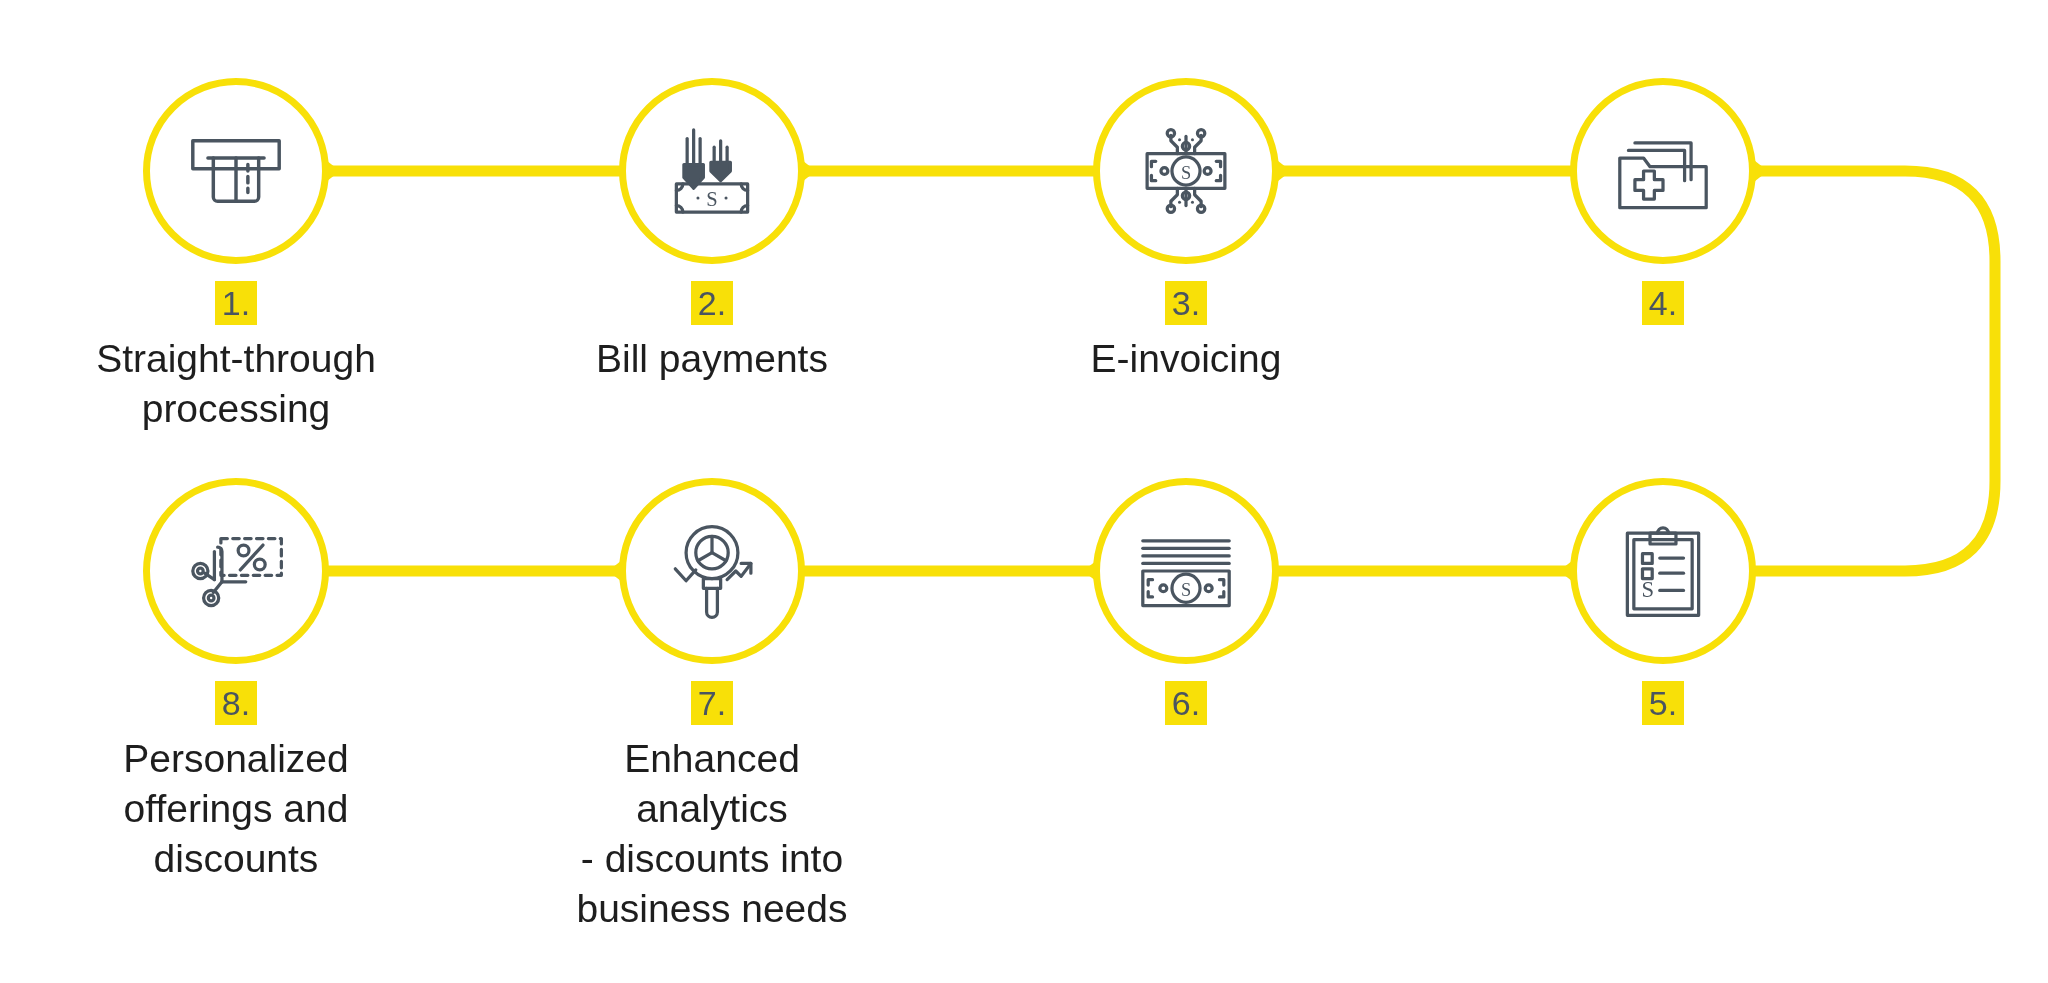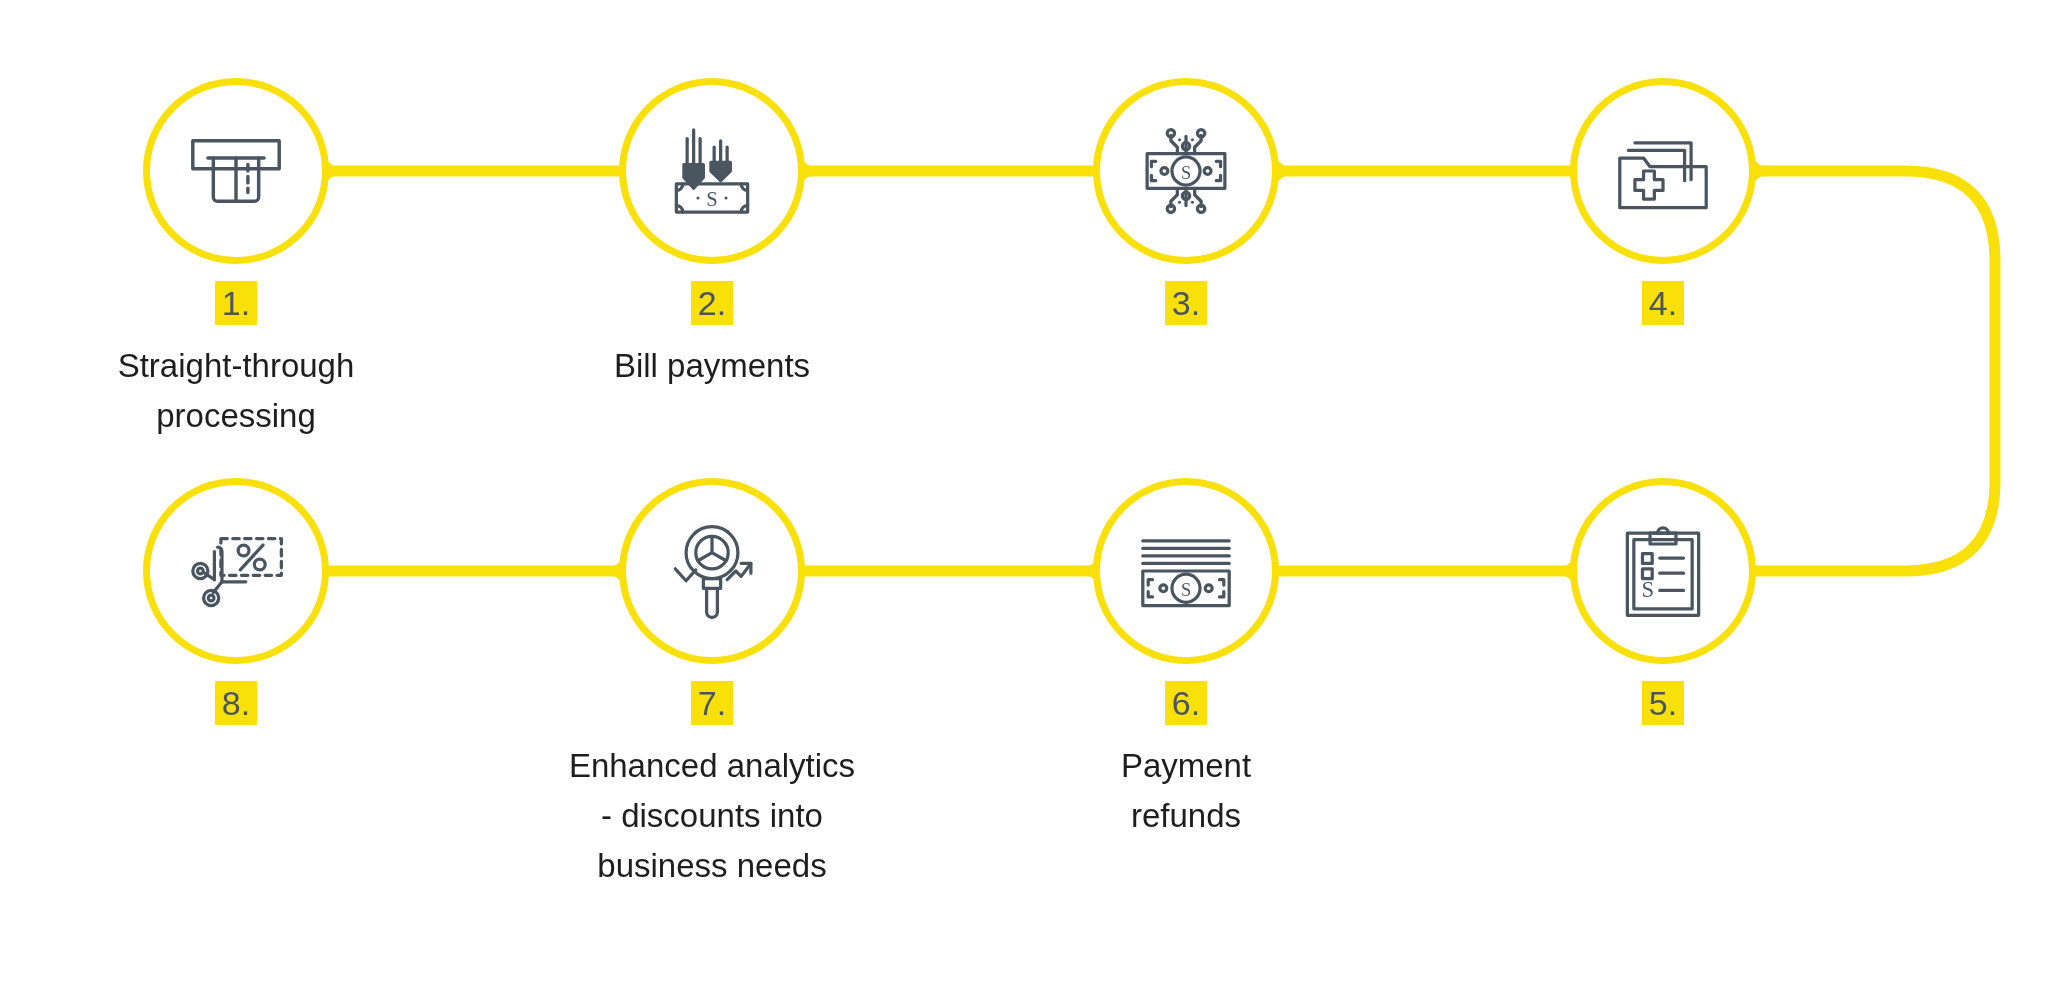--- a/index.html
+++ b/index.html
@@ -76,22 +76,22 @@
     color: #4A5560;
     font-size: 34px;
     line-height: 44px;
     font-weight: 400;
     padding: 0 7px;
     letter-spacing: 0px;
     font-family: "Liberation Sans", sans-serif;
   }
 
   .caption {
-    margin-top: 16px;
-    font-size: 33px;
+    margin-top: 9px;
+    font-size: 39px;
     line-height: 50px;
     color: #1E1E1E;
     font-weight: 400;
     font-family: "Liberation Sans", sans-serif;
     white-space: pre-line;
   }
 
   
   .r1 { top: 78px; }
   
@@ -206,20 +206,21 @@
         <circle cx="36" cy="85" r="3.4"></circle>
         <circle cx="64" cy="85" r="3.4"></circle>
         <circle cx="50" cy="73" r="3.4"></circle>
         <circle cx="44" cy="79" r="1.4" fill="#4A5560" stroke="none"></circle>
         <circle cx="56" cy="79" r="1.4" fill="#4A5560" stroke="none"></circle>
       </svg>
     </div>
     <div class="badge-wrap">
       <span class="badge">3.</span>
     </div>
+    <div class="caption">E-invoicing</div>
   </div>
 
   <div class="node r1 c4">
     <div class="circle">
       <svg class="glyph" viewBox="0 0 100 100" fill="none" stroke="#4A5560" stroke-width="3" stroke-linejoin="round" stroke-linecap="round">
 
         <path d="M24 24 h52 v34"></path>
         <path d="M18 31 h52 v28"></path>
 
         <path d="M10 38 h22 l6 8 h52 v38 h-80 z"></path>
@@ -263,22 +264,20 @@
         <path d="M19 58 h-4 v5 M81 58 h4 v5 M19 74 h-4 v-5 M81 74 h4 v-5"></path>
         <circle cx="50" cy="66" r="13"></circle>
         <text x="50" y="73" font-size="17" font-family="'Liberation Serif', serif" fill="#4A5560" stroke="none" text-anchor="middle">S</text>
         <circle cx="29" cy="66" r="3.2"></circle>
         <circle cx="71" cy="66" r="3.2"></circle>
       </svg>
     </div>
     <div class="badge-wrap">
       <span class="badge">6.</span>
     </div>
-    <div class="caption">Payment
-refunds</div>
   </div>
 
   <div class="node r2 c2">
     <div class="circle">
       <svg class="glyph" viewBox="0 0 100 100" fill="none" stroke="#4A5560" stroke-width="3" stroke-linejoin="round" stroke-linecap="round">
 
         <circle cx="50" cy="33" r="24"></circle>
 
         <circle cx="50" cy="33" r="15"></circle>
         <path d="M50 33 v-15"></path>
@@ -319,15 +318,18 @@
         <path d="M37 60 l-8 10"></path>
         <circle cx="17" cy="50" r="7"></circle>
         <circle cx="17" cy="50" r="2.6"></circle>
         <circle cx="27" cy="75" r="7"></circle>
         <circle cx="27" cy="75" r="2.6"></circle>
       </svg>
     </div>
     <div class="badge-wrap">
       <span class="badge">8.</span>
     </div>
+    <div class="caption">Personalized
+offerings and
+discounts</div>
   </div>
 
 </div>
 
 </body></html>

